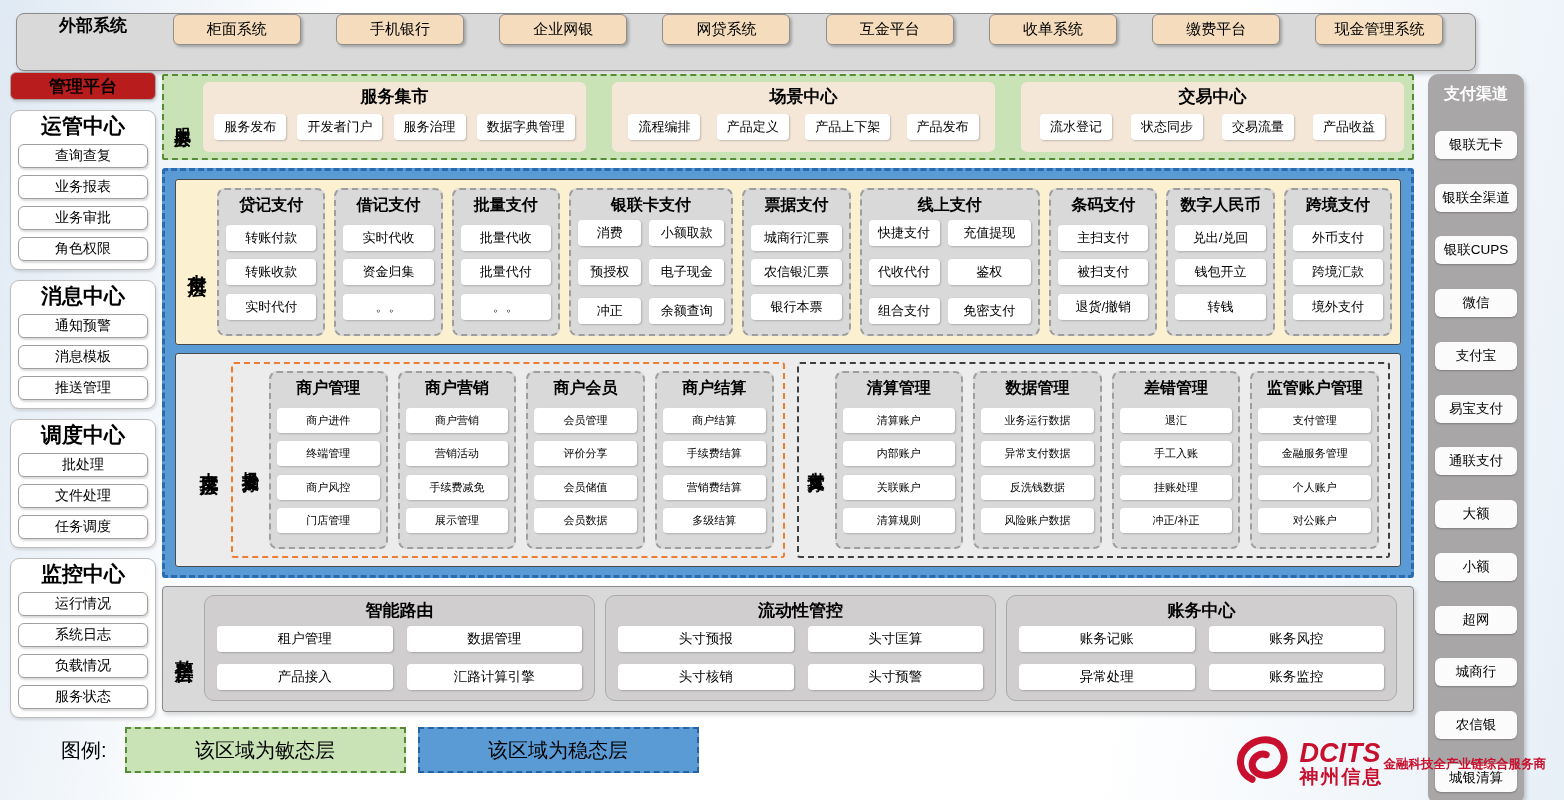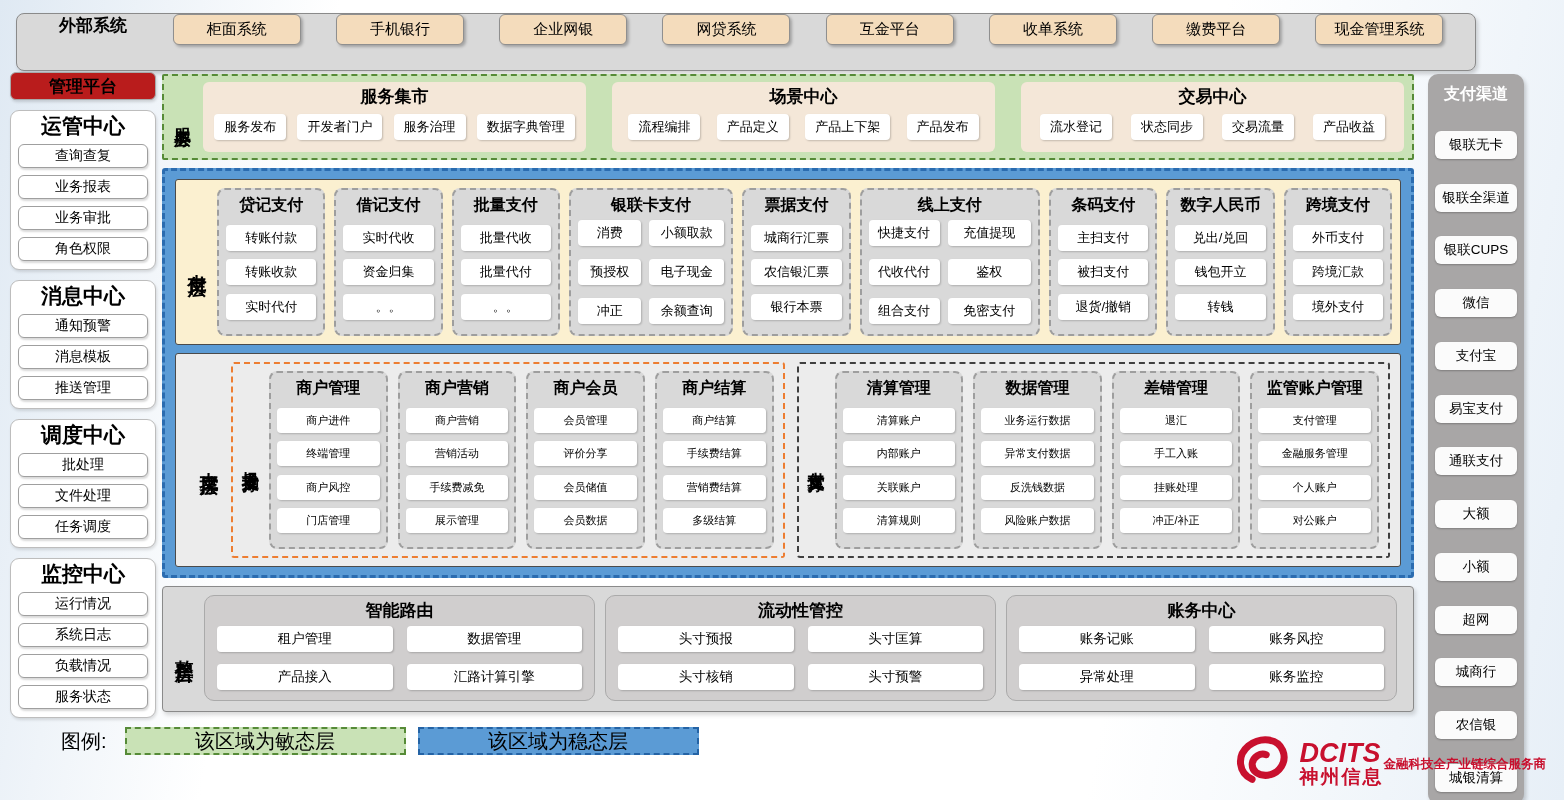--- a/index.html
+++ b/index.html
@@ -100,21 +100,21 @@
     display:flex; flex-direction:column; justify-content:space-between; padding:8px 7px 12px;
     box-shadow:2px 3px 4px rgba(0,0,0,.2); }
   .rsb-title { text-align:center; color:#fff; font-weight:bold; font-size:16px; height:24px; line-height:24px; }
   .rsb-item { background:#fbfbfb; border-radius:6px; height:28px; flex:none;
     display:flex; align-items:center; justify-content:center; font-size:13.5px; white-space:nowrap;
     box-shadow:0 1px 2px rgba(0,0,0,.25); }
 
   
   .legend { left:30px; top:727px; display:flex; align-items:center; gap:18px;margin-left:31px; }
   .legend-label { font-size:20px; }
-  .lg-box { width:281px; height:28px; display:flex; align-items:center; justify-content:center; font-size:20px; }
+  .lg-box { width:281px; height:46px; display:flex; align-items:center; justify-content:center; font-size:20px; }
   .lg-green { background:#c9e2b6; border:2px dashed #568b37; }
   .lg-blue  { background:#5b9bd5; border:2px dashed #2463a5; margin-left:-6px; }
 
   
   .logo { right:18px; bottom:8px; display:flex; flex-direction:row; align-items:center; }
   .logo-top { display:flex; align-items:center; gap:6px; }
   .logo-text { display:flex; flex-direction:column; line-height:1.02; }
   .logo-brand { color:#c8102e; font-weight:bold; font-style:italic; font-size:27px; }
   .logo-name { color:#c8102e; font-weight:bold; font-size:19px; letter-spacing:2px; }
   .logo-tag { color:#c8102e; font-weight:bold; font-size:12.5px; margin-top:3px; white-space:nowrap; }

